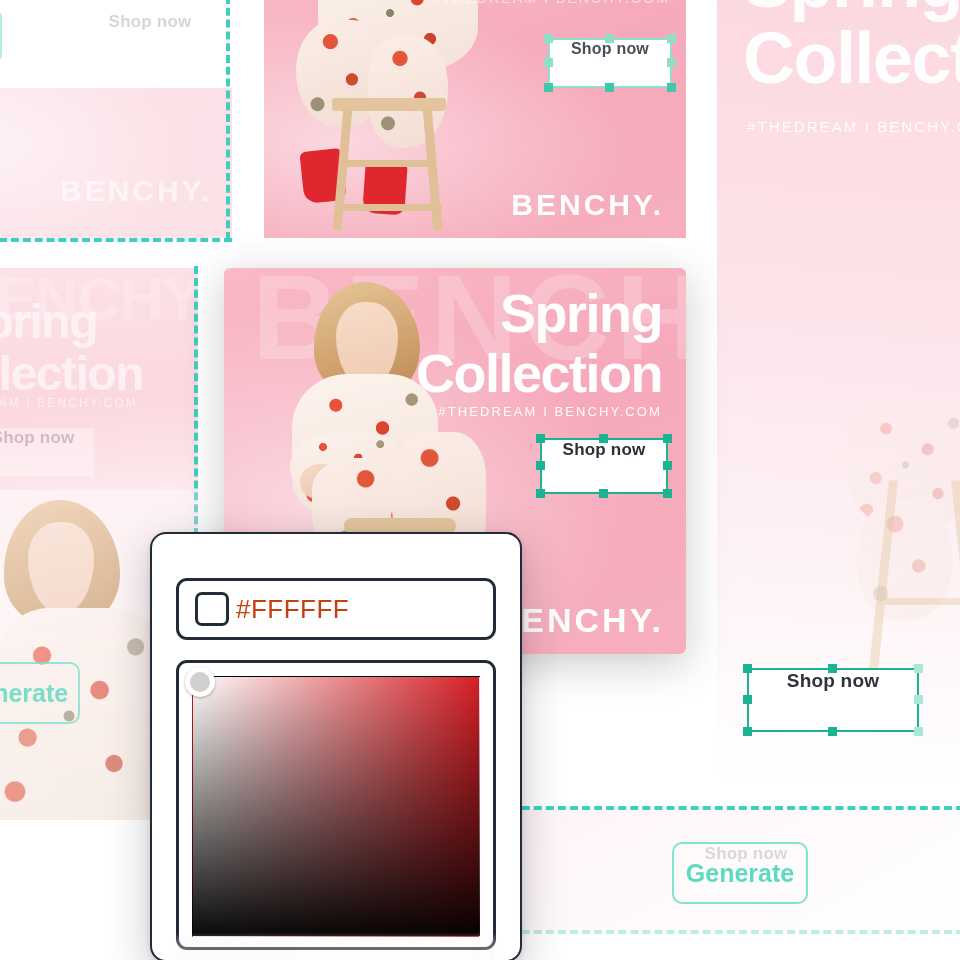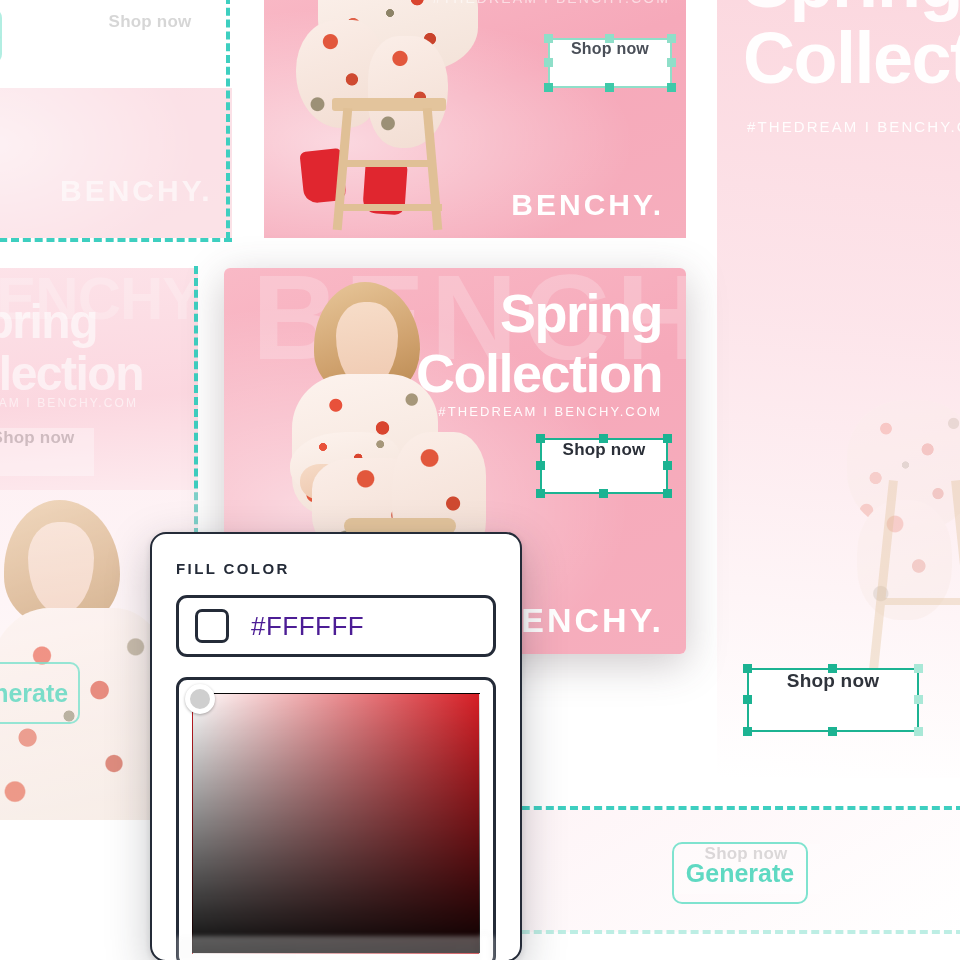--- a/index.html
+++ b/index.html
@@ -97,21 +97,21 @@
     padding: 26px 24px 0 24px;
   }
   #picker .ptitle {
     font-size: 15px; font-weight: 700; letter-spacing: 2.4px; color: #242b38;
   }
   .hexrow {
     margin-top: 18px; height: 62px; border: 3px solid #242b38; border-radius: 11px;
     display: flex; align-items: center; padding: 0 16px; background: #fff;
   }
   .swatch { width: 34px; height: 34px; border: 3px solid #242b38; border-radius: 7px; background: #FFFFFF; }
-  .hexval { margin-left: 22px; font-size: 26px; color: #4c1d95; letter-spacing: .5px; }
+  .hexval { margin-left: 7px; font-size: 26px; color: #c2410c; letter-spacing: .5px; }
   .gradbox {
     margin-top: 20px; height: 290px; border: 3px solid #242b38; border-radius: 11px;
     padding: 13px; background: #fff; position: relative;
   }
   .gradarea {
     position: absolute; left: 13px; top: 13px; right: 13px; bottom: 10px;
     background:
       linear-gradient(to bottom, rgba(0,0,0,0) 0%, rgba(0,0,0,.96) 100%),
       linear-gradient(to right, #ffffff 0%, #d61f26 100%);
     border: 1px solid rgba(0,0,0,.08);
@@ -309,21 +309,20 @@
       <div class="h mr"></div>
       <div class="h bl"></div>
       <div class="h bc"></div>
       <div class="h br"></div>
     </div>
 
     <div class="brand" style="right:22px;bottom:14px;font-size:34px;">BENCHY.</div>
   </div>
 
   <div id="picker">
-    <div class="ptitle">FILL COLOR</div>
 
     <div class="hexrow">
       <div class="swatch"></div>
       <div class="hexval">#FFFFFF</div>
     </div>
 
     <div class="gradbox">
       <div class="gradarea"></div>
       <div class="gradknob"></div>
     </div>

